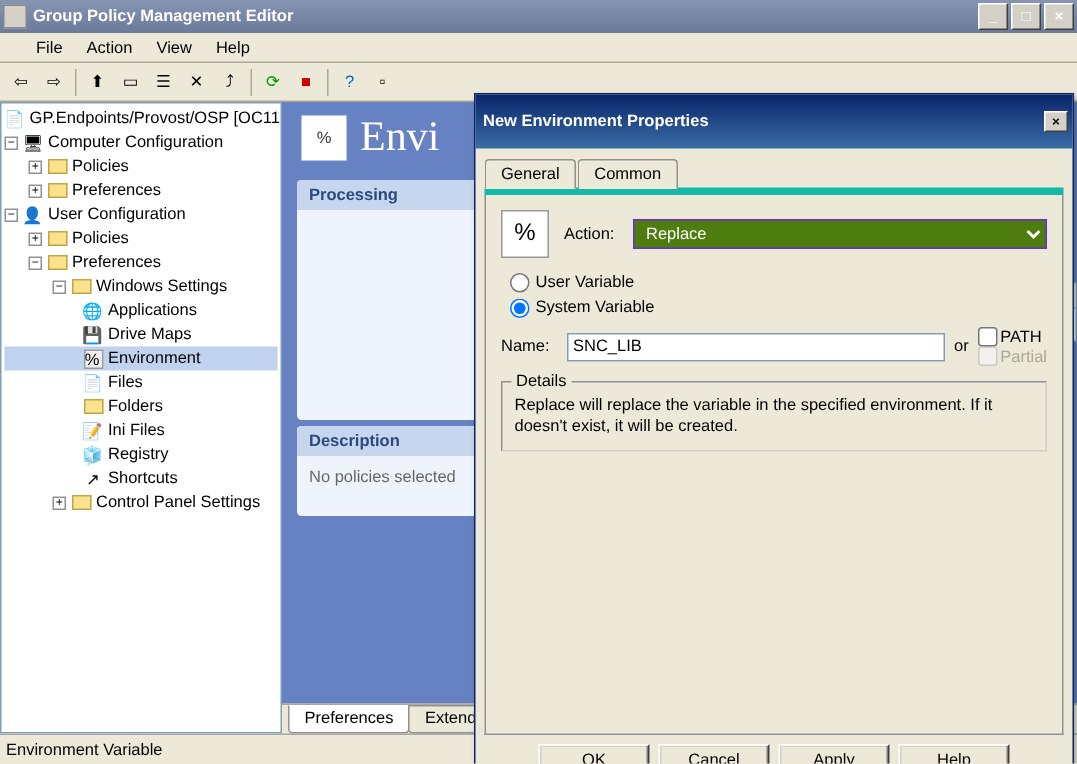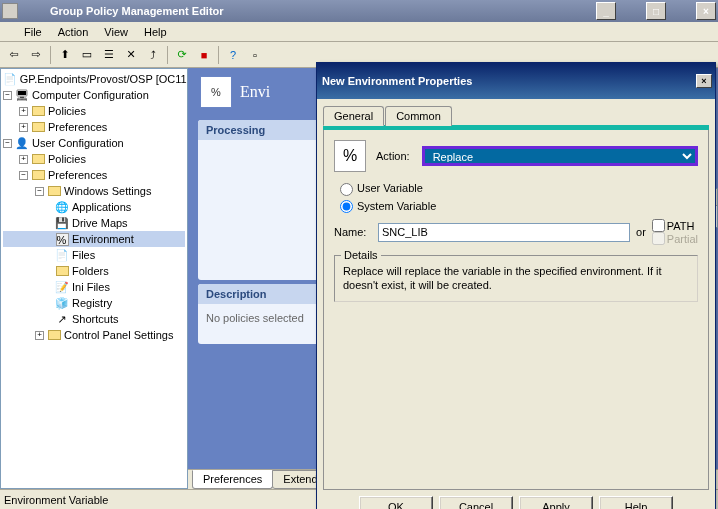--- a/index.html
+++ b/index.html
@@ -1,19 +1,19 @@
 <!DOCTYPE html>
 <html><head>
 <meta charset="utf-8">
 <style>
 * { box-sizing: border-box; margin: 0; padding: 0; font-family: Tahoma, sans-serif; font-size: 11px; }
 body { background: #ece9d8; width: 718px; height: 509px; overflow: hidden; position: relative; }
 
 
-.titlebar { background: linear-gradient(#8795b4, #6c7a9a); height: 22px; display: flex; align-items: center; padding: 0 2px; color: white; gap: 28px; }
+.titlebar { background: linear-gradient(#8795b4, #6c7a9a); height: 22px; display: flex; align-items: center; padding: 0 2px; color: white; }
 .titlebar-icon { width: 16px; height: 16px; margin-right: 4px; background: #d4d0c8; border: 1px solid #888; }
 .titlebar-text { flex: 1; font-weight: bold; }
 .win-btn { width: 20px; height: 18px; background: #d4d0c8; border: 1px solid #fff; border-right-color: #404040; border-bottom-color: #404040; margin-left: 2px; display: flex; align-items: center; justify-content: center; font-family: Arial; font-size: 10px; font-weight: bold; }
 
 
 .menubar { height: 20px; background: #ece9d8; display: flex; align-items: center; padding: 0 16px; border-bottom: 1px solid #aca899; }
 .menu-item { padding: 2px 8px; cursor: default; }
 
 
 .toolbar { height: 26px; background: #ece9d8; display: flex; align-items: center; padding: 0 4px; gap: 2px; border-bottom: 1px solid #aca899; }
@@ -28,21 +28,21 @@
 .tree-row.selected { background: #c1d2ee; }
 .tree-toggle { width: 9px; height: 9px; border: 1px solid #919191; background: #fff; margin-right: 3px; display: flex; align-items: center; justify-content: center; font-size: 8px; line-height: 1; }
 .tree-icon { width: 14px; height: 14px; margin-right: 3px; display: inline-flex; align-items: center; justify-content: center; }
 .folder-ic { background: #fce28c; border: 1px solid #bfa548; width: 13px; height: 10px; }
 .leaf-ic { width: 13px; height: 13px; background: #f0f0f0; border: 1px solid #999; }
 
 
 .right-pane { flex: 1; background: #6782c2; position: relative; }
 .hero { display: flex; align-items: center; padding: 8px 12px; color: white; }
 .hero-icon { width: 32px; height: 32px; background: #fff; border: 1px solid #6a85c5; margin-right: 8px; display: flex; align-items: center; justify-content: center; font-size: 18px; color: #333; }
-.hero-title { font-size: 16px; font-family: Georgia, serif; }
+.hero-title { font-size: 28px; font-family: Georgia, serif; }
 .panel { background: #eef3fc; margin: 4px 10px; border-radius: 3px; }
 .panel-hdr { background: #c7d6ef; padding: 4px 8px; font-weight: bold; color: #2b4a7e; border-radius: 3px 3px 0 0; }
 .panel-body { padding: 8px; color: #666; min-height: 40px; }
 
 
 .bottom-tabs { position: absolute; bottom: 0; left: 0; right: 0; height: 20px; background: #ece9d8; display: flex; padding-left: 4px; border-top: 1px solid #aca899; }
 .btab { padding: 2px 10px; border: 1px solid #919191; border-top: 1px solid #fff; background: #fff; margin-right: -1px; border-radius: 0 0 3px 3px; }
 .btab.inactive { background: #ece9d8; border-top-color: #919191; }
 
 
@@ -53,21 +53,21 @@
 
 .dlg-body { padding: 6px; }
 .tab-strip { display: flex; border-bottom: 5px solid #14b8a6; }
 .tab { padding: 3px 10px; border: 1px solid #919191; background: #ece9d8; margin-right: 1px; border-bottom: none; border-radius: 3px 3px 0 0; position: relative; top: 1px; }
 .tab.active { background: #ece9d8; border-bottom: 1px solid #ece9d8; }
 .tab-page { border: 1px solid #919191; border-top: none; padding: 10px; height: 360px; }
 
 .action-row { display: flex; align-items: center; margin-bottom: 10px; }
 .action-icon { width: 32px; height: 32px; background: #fff; border: 1px solid #999; display: flex; align-items: center; justify-content: center; font-size: 16px; margin-right: 10px; }
 .action-label { margin-right: 12px; }
-.action-select { flex: 1; height: 20px; background: #0369a1; color: white; border: 3px solid #6d28d9; padding: 1px 4px; }
+.action-select { flex: 1; height: 20px; background: #4d7c0f; color: white; border: 1px solid #6d28d9; padding: 1px 4px; }
 .action-select option { background: #fff; color: #000; }
 
 .radio-row { margin: 4px 0 4px 6px; }
 .radio-row input { margin-right: 4px; vertical-align: middle; }
 
 .field-row { display: flex; align-items: center; margin: 6px 0; }
 .field-label { width: 44px; }
 .field-input { flex: 1; height: 19px; border: 1px solid #7f9db9; padding: 1px 3px; background: #fff; }
 .field-or { margin: 0 6px; }
 .chk-col { display: flex; flex-direction: column; font-size: 10px; }

